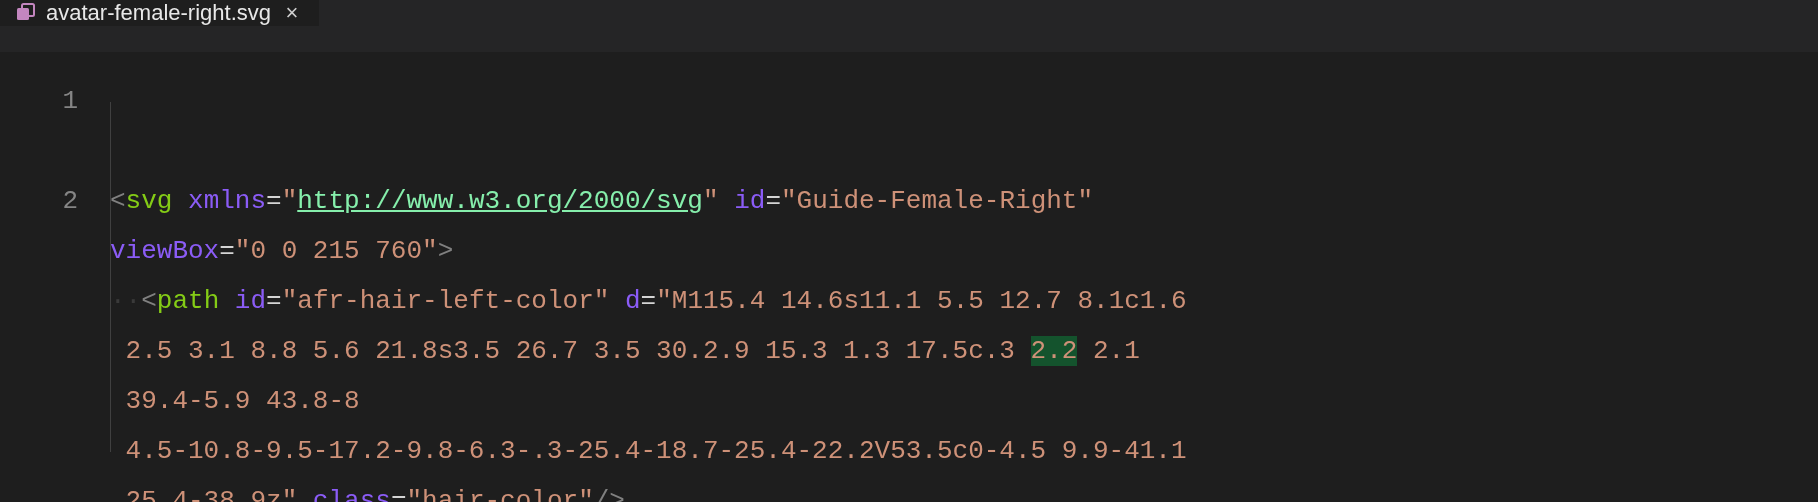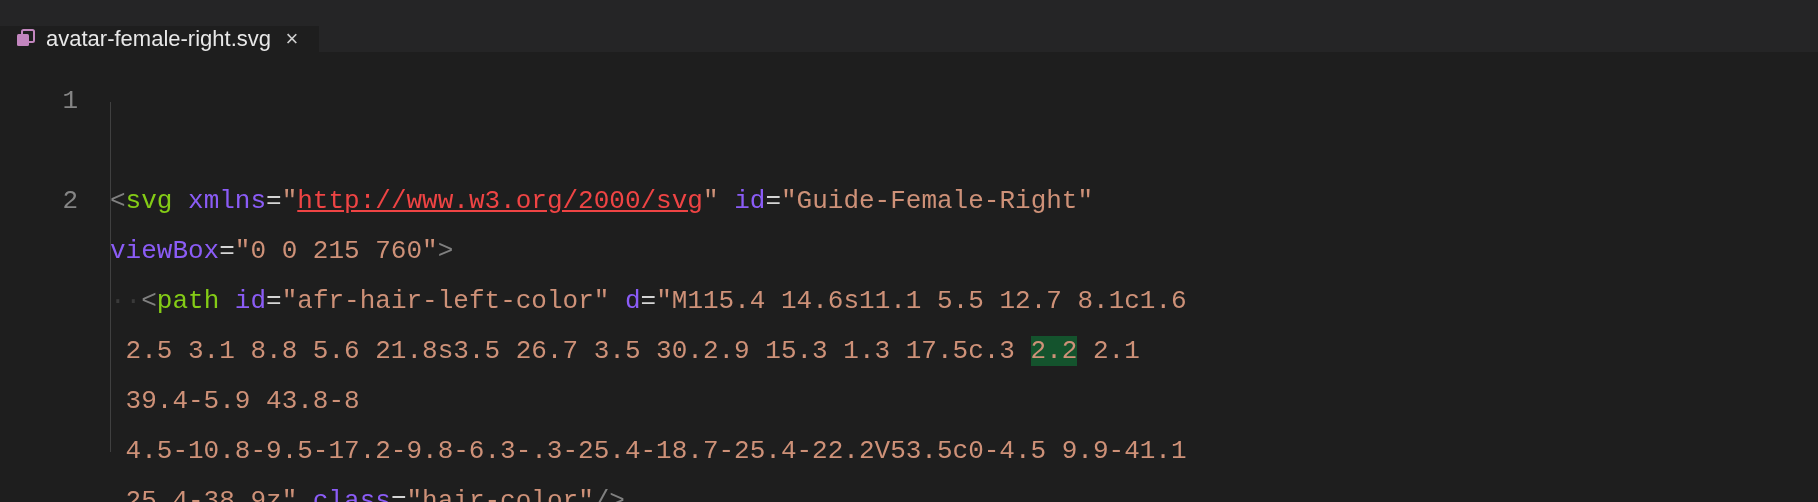--- a/index.html
+++ b/index.html
@@ -8,21 +8,21 @@
     height: 502px;
     background: #1e1e1e;
     font-family: "Menlo", "Consolas", "Courier New", monospace;
     overflow: hidden;
     color: #d4d4d4;
   }
   .tabbar {
     height: 52px;
     background: #252526;
     display: flex;
-    align-items: flex-end;
+    align-items: flex-start;
   }
   .tab {
     background: #1e1e1e;
     display: flex;
     align-items: center;
     padding: 0 16px 0 14px;
     gap: 10px;
     border-right: 1px solid #252526;
   }
   .tab .icon {
@@ -78,21 +78,21 @@
     top: 50px;
     width: 1px;
     height: 350px;
     background: #404040;
   }
   .punct { color: #808080; }
   .tagname { color: #84cc16; }
   .attrname { color: #8b5cf6; }
   .eq { color: #d4d4d4; }
   .str { color: #ce9178; }
-  .link { color: #ef4444; text-decoration: underline; }
+  .link { color: #86efac; text-decoration: underline; }
   .ws { color: #3a3a3a; }
   .hl { background: #14532d; }
 </style>
 </head>
 <body>
 
 <div class="tabbar">
   <div class="tab">
     <span class="icon">
       <svg width="22" height="22" viewBox="0 0 22 22">

